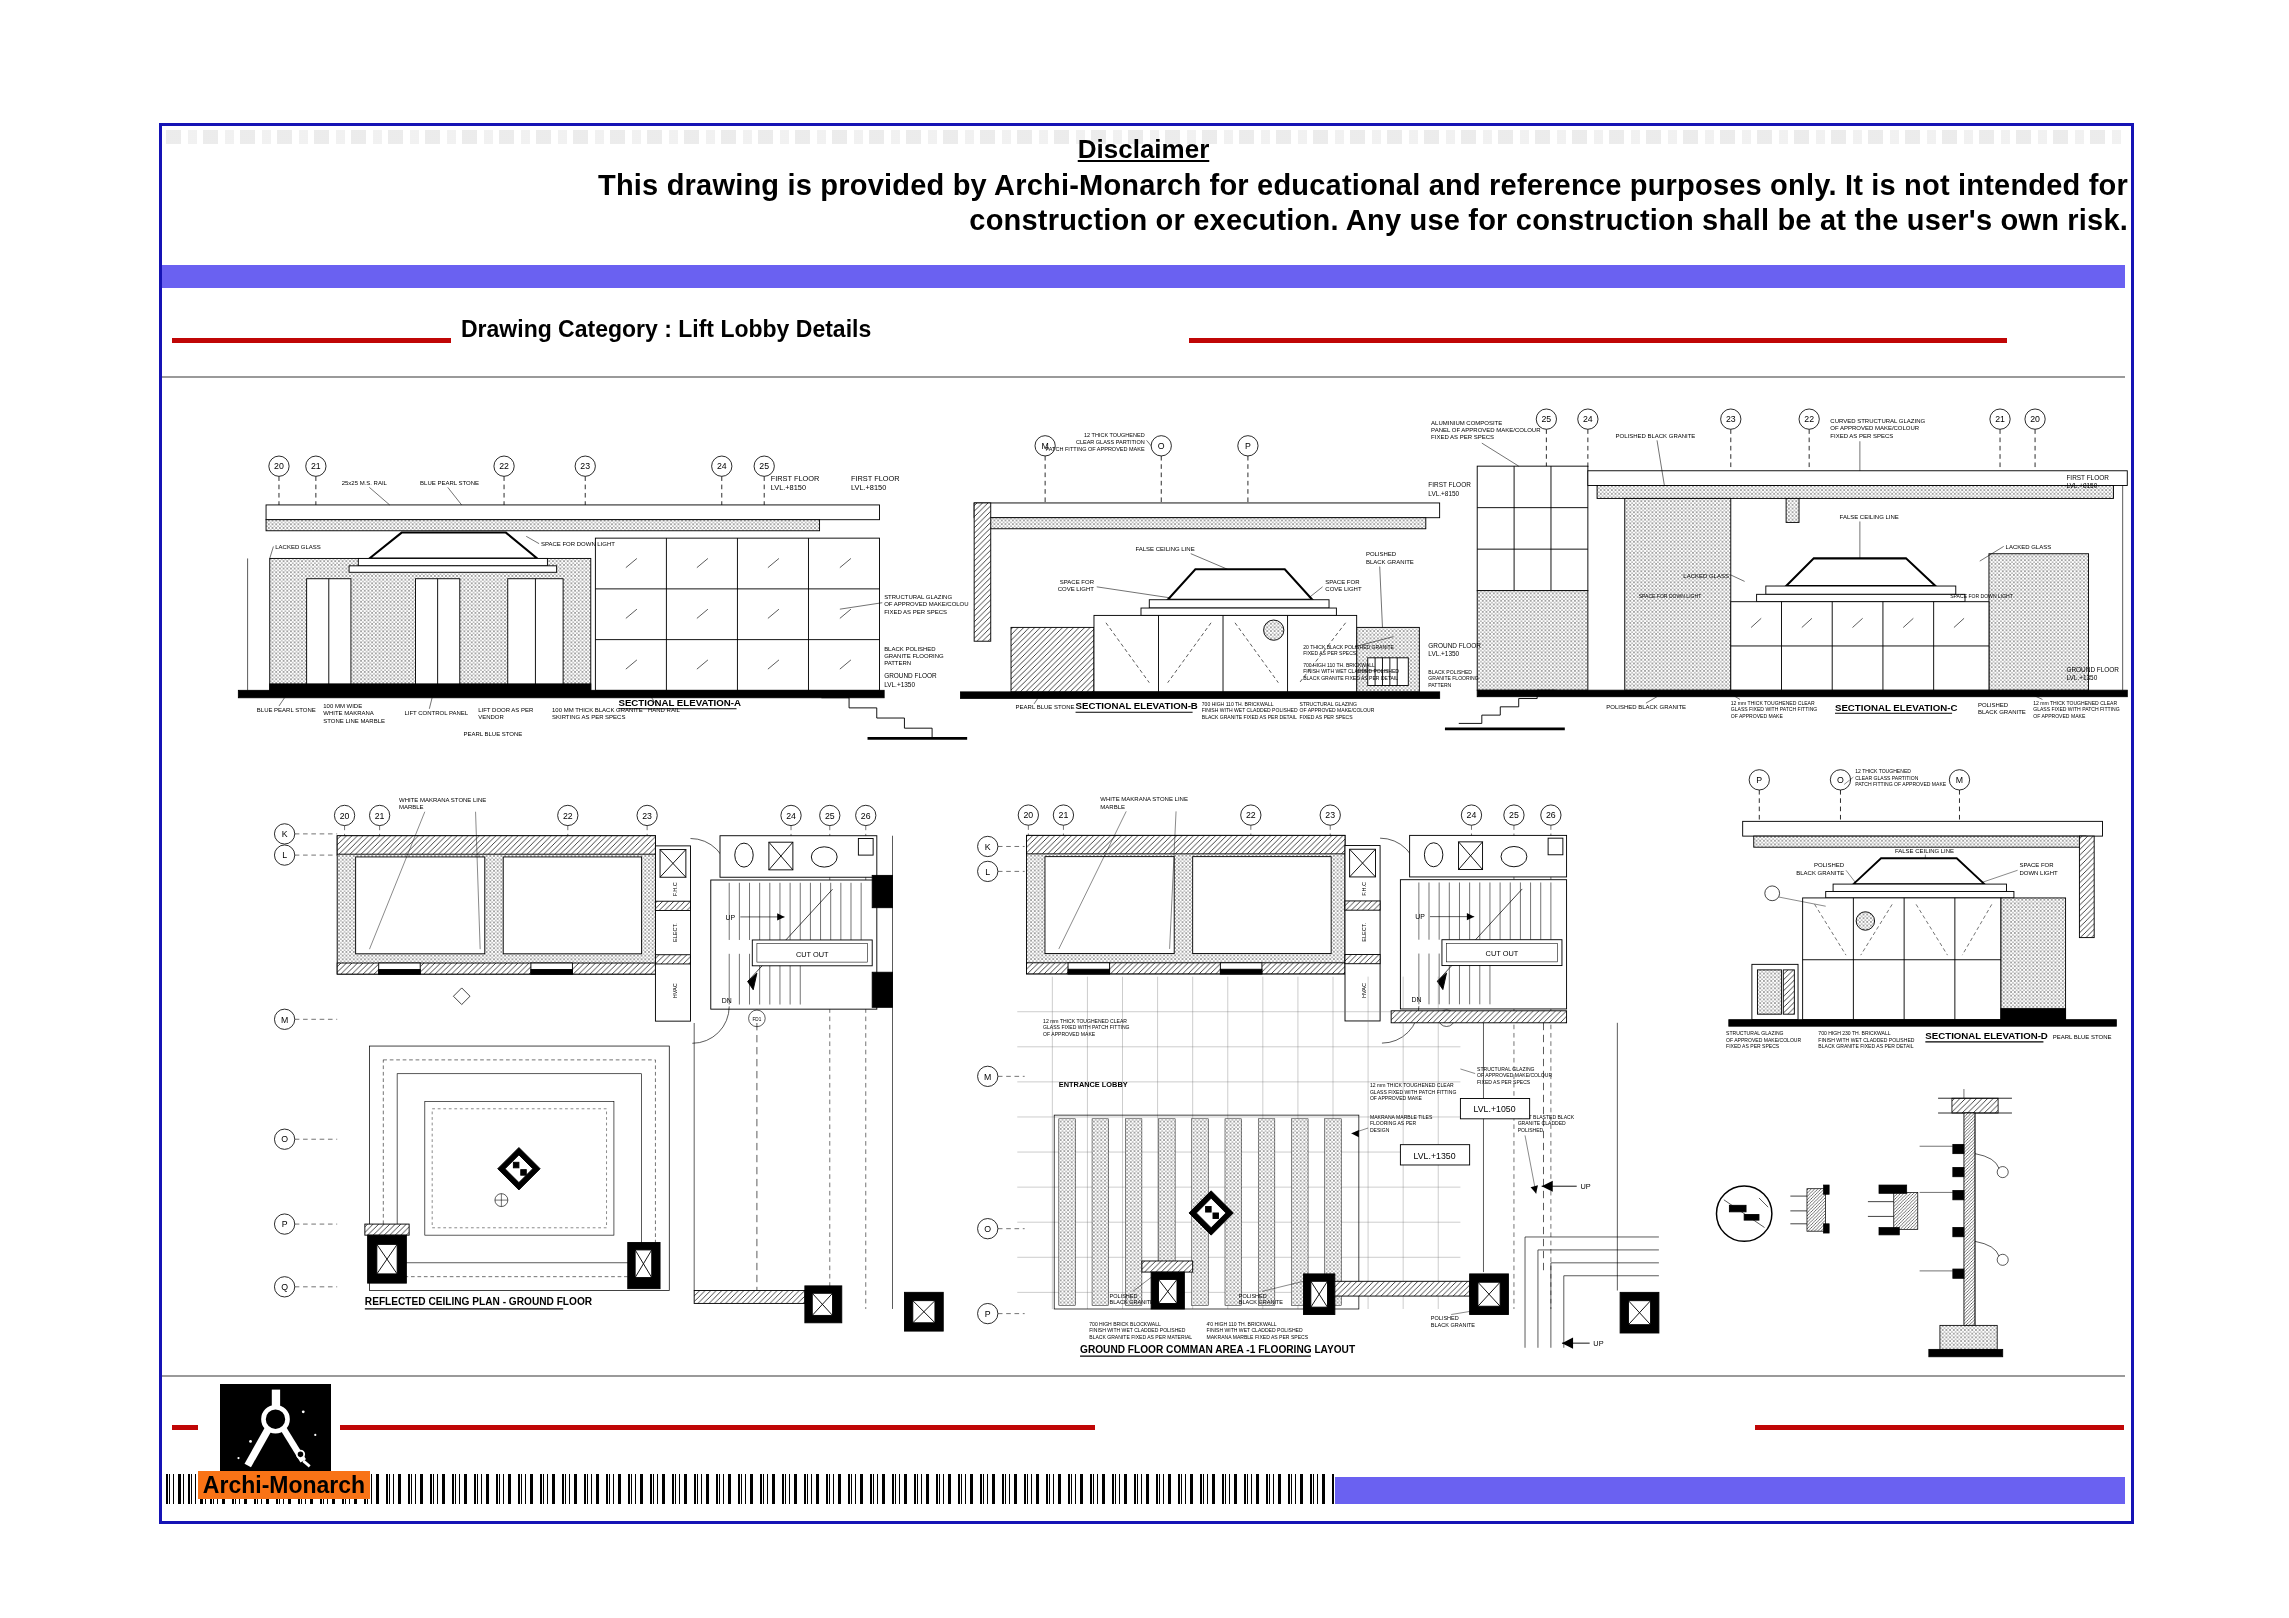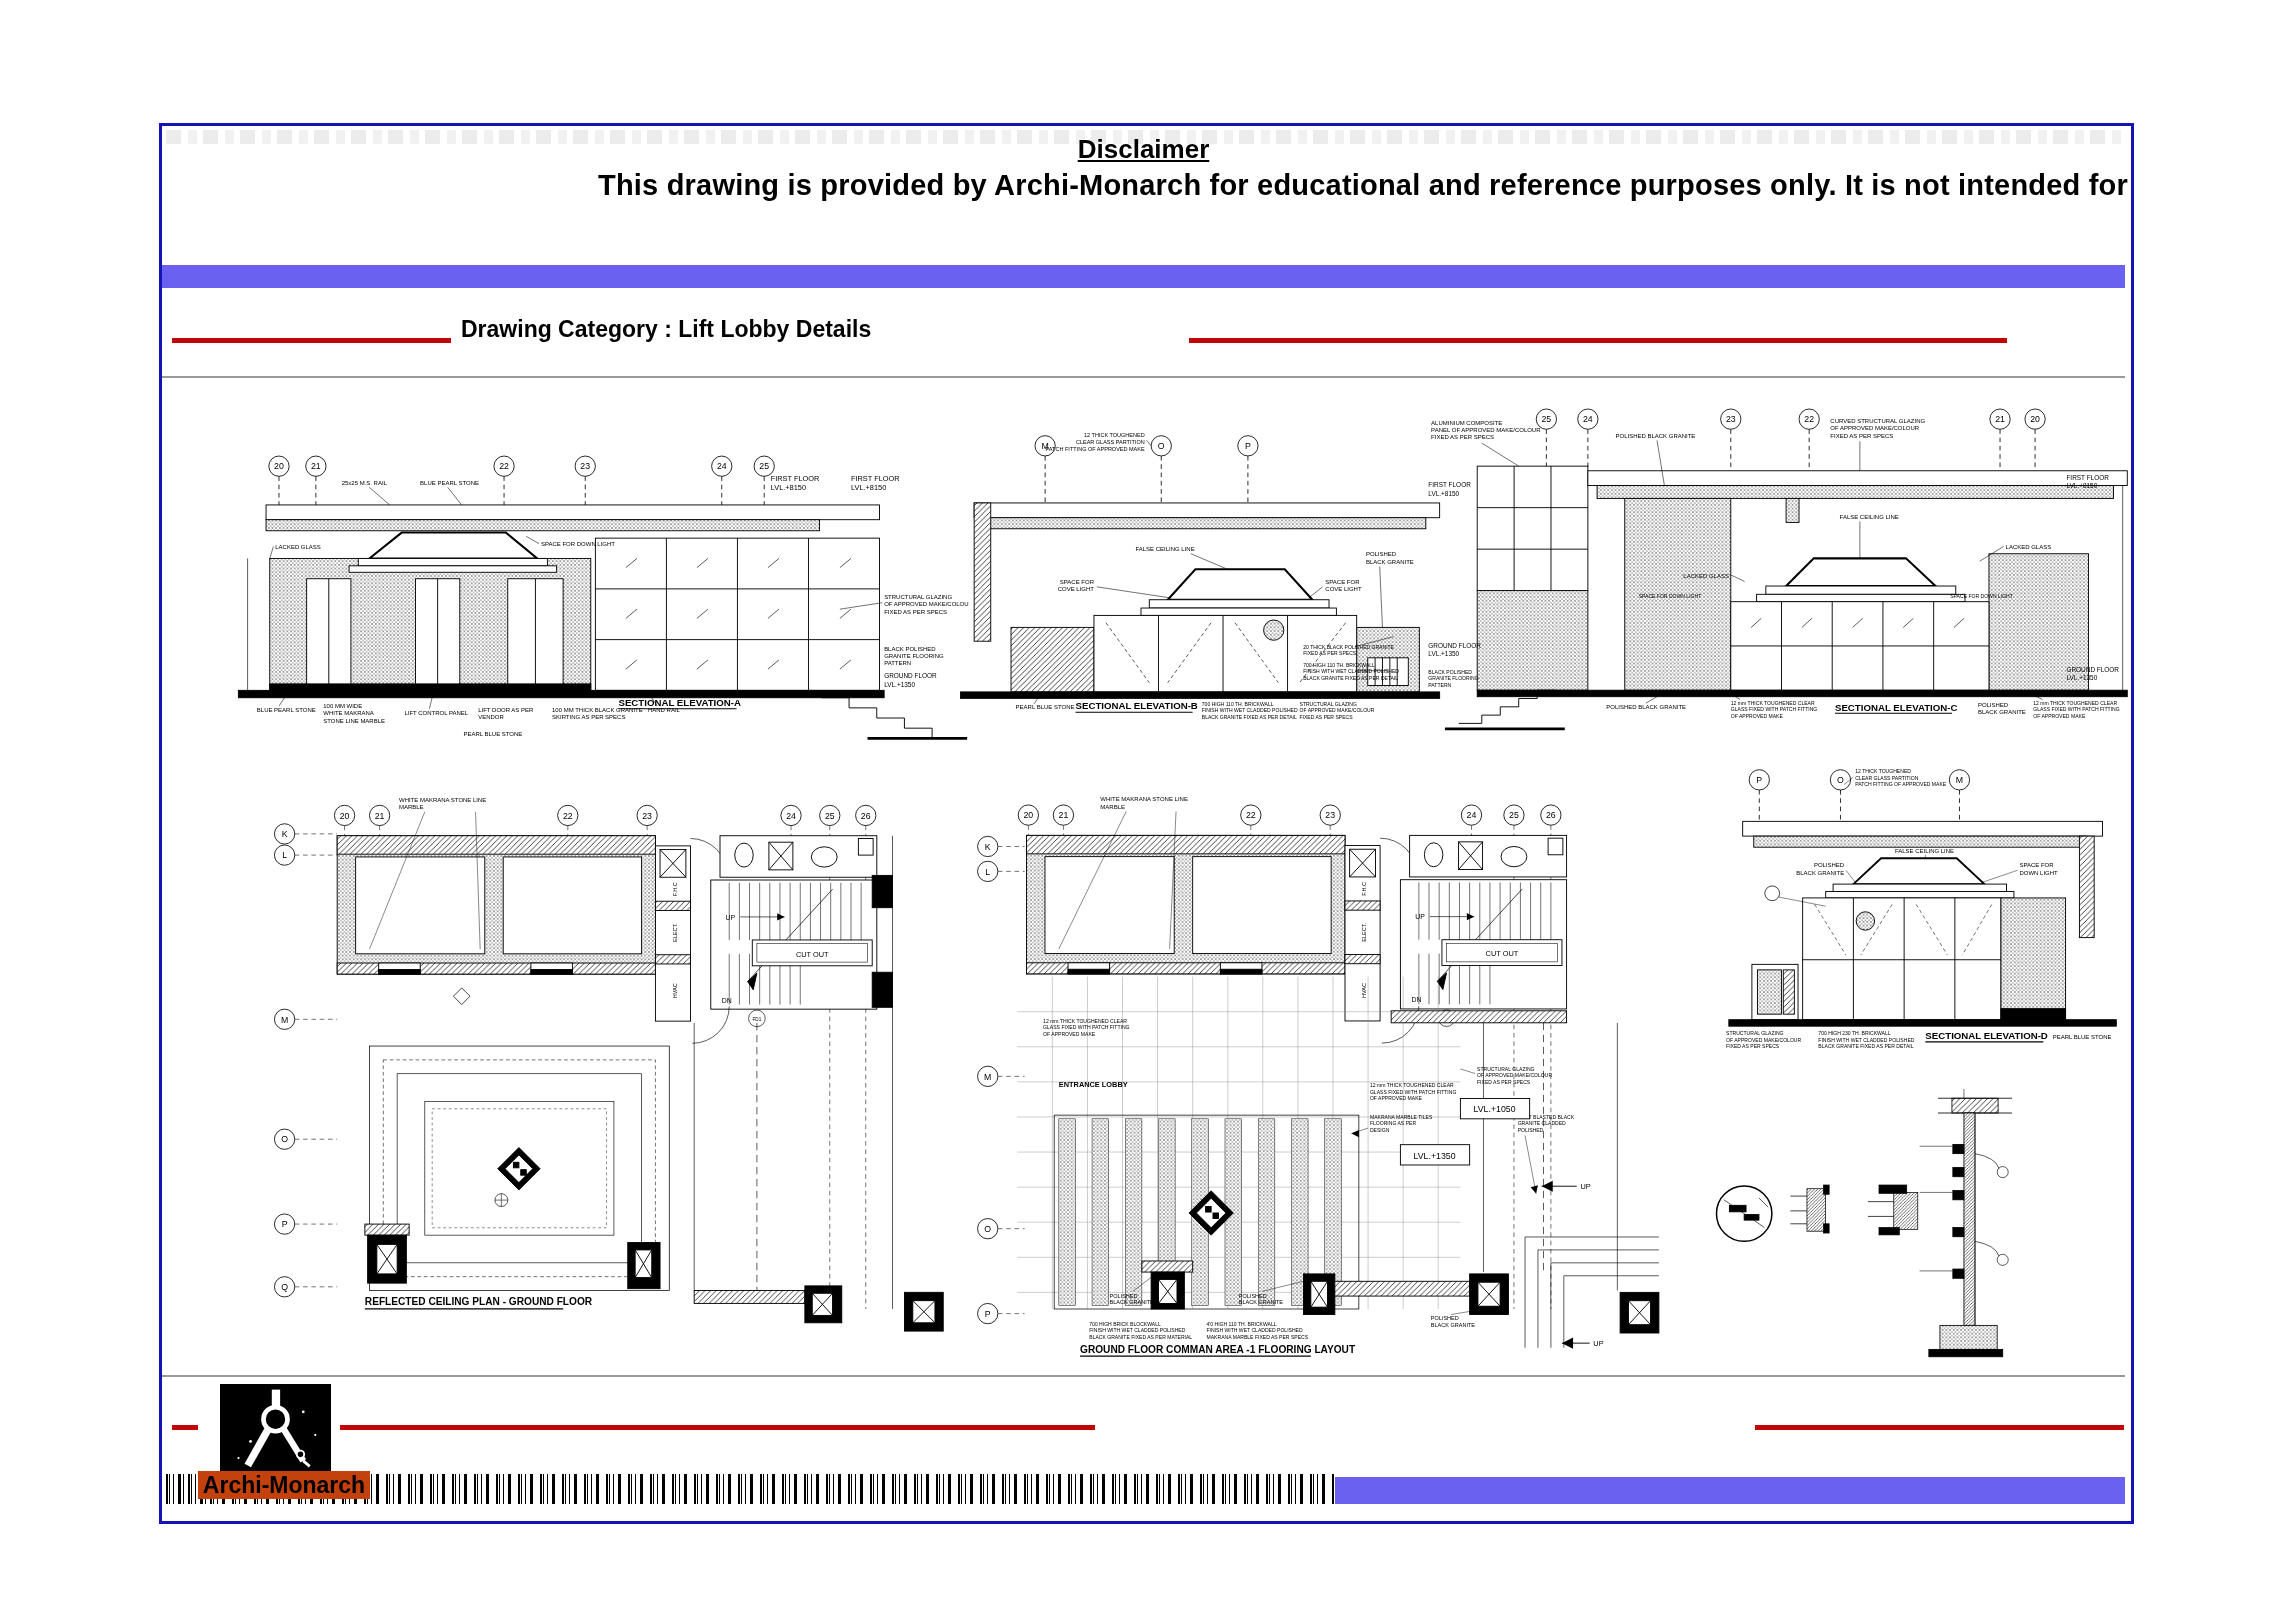--- a/index.html
+++ b/index.html
@@ -13,21 +13,21 @@
   .bar{position:absolute;background:#6a61f1;}
   .redline{position:absolute;height:4.6px;background:#c00606;}
   .grayline{position:absolute;left:162px;width:1963px;height:1.8px;background:#9a9a9a;}
   .cat-title{position:absolute;left:461px;top:316px;font-size:23px;font-weight:bold;}
   .sheet-title{position:absolute;left:1108px;top:1408px;font-size:32px;font-weight:bold;}
   .panel{position:absolute;}
   svg text{font-family:"Liberation Sans",sans-serif;fill:#000;}
   .logo{position:absolute;left:220px;top:1384px;width:111px;height:88px;background:#000;}
   .barcode{position:absolute;left:166px;top:1474px;width:1168px;height:29.5px;
     background:repeating-linear-gradient(90deg,#000 0 1.8px,#fff 1.8px 2.8px,#000 2.8px 3.7px,#fff 3.7px 7.4px,#000 7.4px 8.3px,#fff 8.3px 12px,#000 12px 14.8px,#fff 14.8px 16.6px,#000 16.6px 17.5px,#fff 17.5px 22px);}
-  .brand{position:absolute;left:198px;top:1471px;width:172px;height:28px;background:#c2410c;
+  .brand{position:absolute;left:198px;top:1471px;width:172px;height:28px;background:#f97316;
     font-size:23px;font-weight:bold;text-align:center;line-height:28px;}
 </style>
 </head>
 <body>
 
 <div class="page">
 
   <svg width="0" height="0" style="position:absolute">
     <defs>
       <pattern id="speck" width="4" height="4" patternUnits="userSpaceOnUse">
@@ -44,20 +44,21 @@
           <path d="M0,3.5 L3.5,0" stroke="#000" stroke-width="0.6"></path>
       </pattern>
     </defs>
   </svg>
 
   <div class="border"></div>
   <div class="topstrip"></div>
 
   <div class="disc-title">Disclaimer</div>
   <div class="disc-line" style="top:169px">This drawing is provided by Archi-Monarch for educational and reference purposes only. It is not intended for</div>
+  <div class="disc-line" style="top:204px">construction or execution. Any use for construction shall be at the user's own risk.</div>
 
   <div class="bar" style="left:162px;top:265px;width:1963px;height:23px"></div>
 
   <div class="redline" style="left:172px;top:338px;width:279px"></div>
   <div class="cat-title">Drawing Category : Lift Lobby Details</div>
   <div class="redline" style="left:1189px;top:338px;width:818px"></div>
 
   <div class="grayline" style="top:376px"></div>
 
   <svg class="panel" style="left:231px;top:420px" width="738" height="323" viewBox="0 0 800 350">

